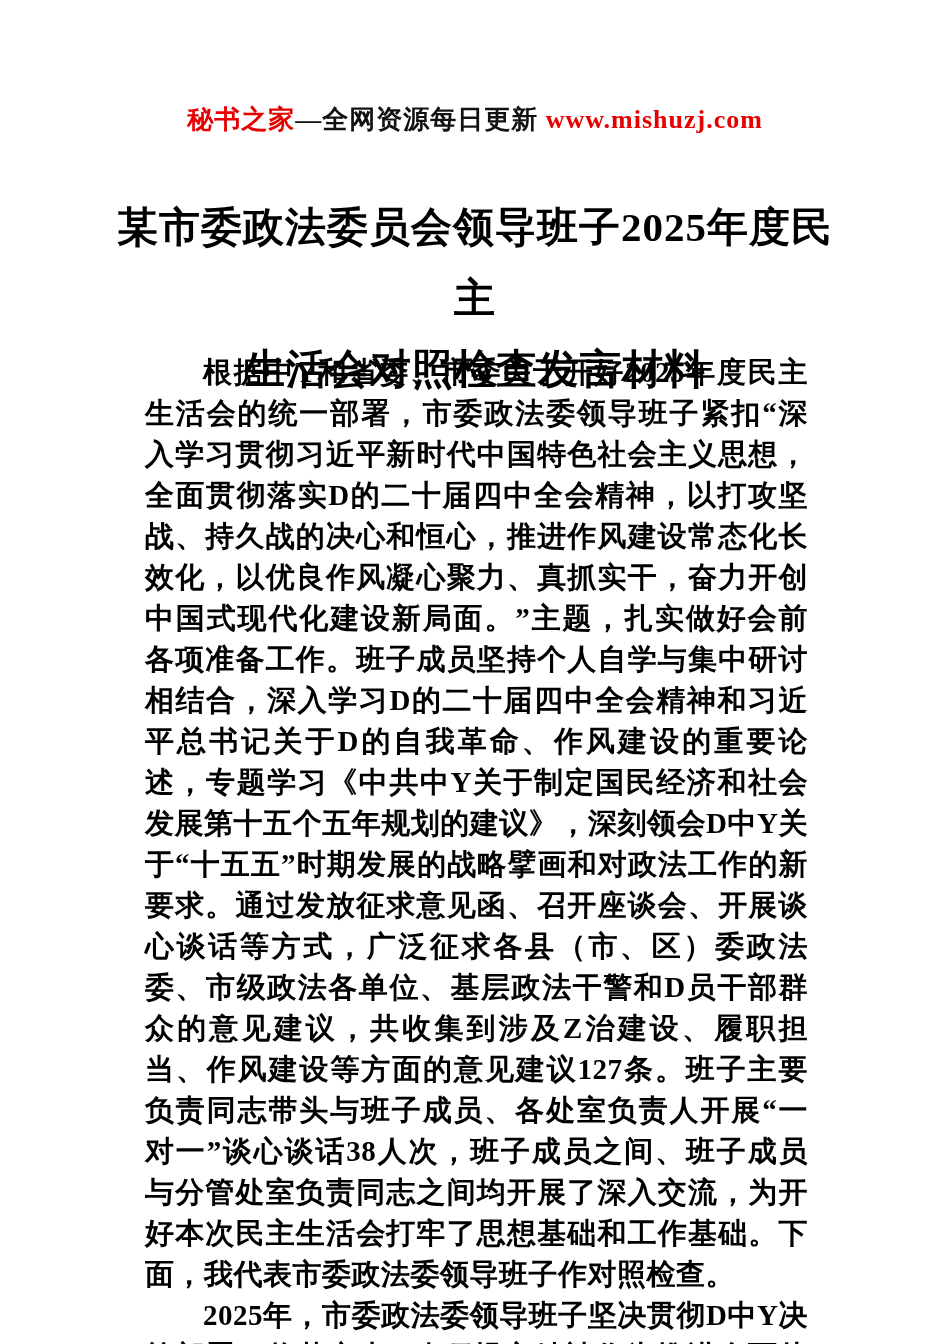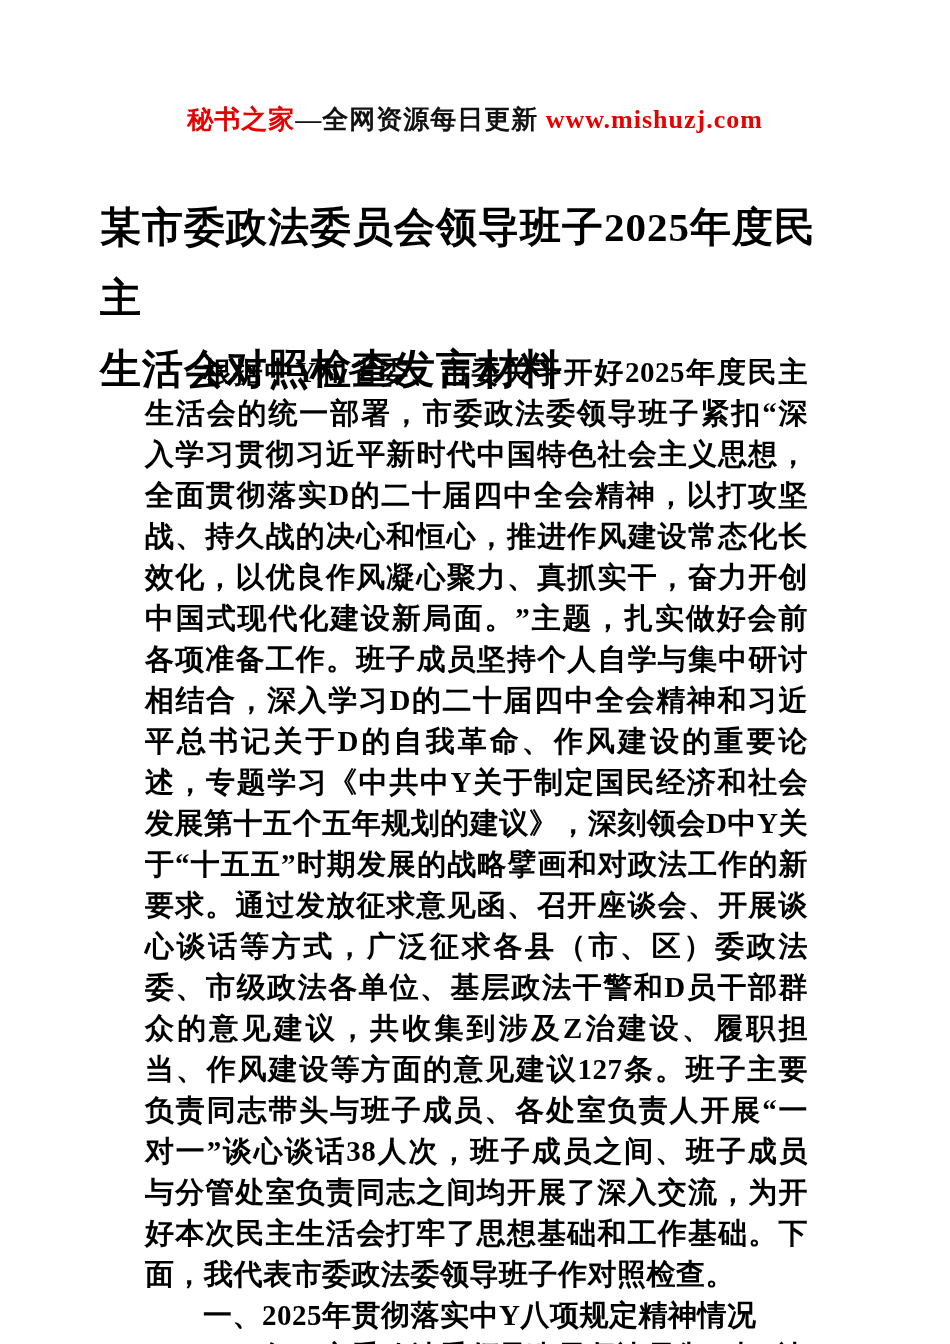--- a/index.html
+++ b/index.html
@@ -27,20 +27,21 @@
   }
   .site-name { color: #e60000; }
   .site-sep { color: #111111; }
   .site-tagline { color: #111111; }
   .site-url { color: #e60000; text-decoration: none; cursor: pointer; }
   .doc-title {
     position: absolute;
     top: 176px;
     left: 100px;
     right: 100px;
+    text-align: center;
     font-size: 41px;
     font-weight: bold;
     line-height: 71px;
     letter-spacing: 1px;
   }
   .doc-title .title-line { display: block; }
   .doc-body {
     position: absolute;
     top: 336px;
     left: 145px;
@@ -65,17 +66,16 @@
     <span class="site-name">秘书之家</span><span class="site-sep">—</span><span class="site-tagline">全网资源每日更新 </span><span class="site-url">www.mishuzj.com</span>
   </div>
 
   <h1 class="doc-title">
     <span class="title-line">某市委政法委员会领导班子2025年度民主</span>
     <span class="title-line">生活会对照检查发言材料</span>
   </h1>
 
   <div class="doc-body">
     <p>根据中Y和省委、市委关于开好2025年度民主生活会的统一部署，市委政法委领导班子紧扣“深入学习贯彻习近平新时代中国特色社会主义思想，全面贯彻落实D的二十届四中全会精神，以打攻坚战、持久战的决心和恒心，推进作风建设常态化长效化，以优良作风凝心聚力、真抓实干，奋力开创中国式现代化建设新局面。”主题，扎实做好会前各项准备工作。班子成员坚持个人自学与集中研讨相结合，深入学习D的二十届四中全会精神和习近平总书记关于D的自我革命、作风建设的重要论述，专题学习《中共中Y关于制定国民经济和社会发展第十五个五年规划的建议》，深刻领会D中Y关于“十五五”时期发展的战略擘画和对政法工作的新要求。通过发放征求意见函、召开座谈会、开展谈心谈话等方式，广泛征求各县（市、区）委政法委、市级政法各单位、基层政法干警和D员干部群众的意见建议，共收集到涉及Z治建设、履职担当、作风建设等方面的意见建议127条。班子主要负责同志带头与班子成员、各处室负责人开展“一对一”谈心谈话38人次，班子成员之间、班子成员与分管处室负责同志之间均开展了深入交流，为开好本次民主生活会打牢了思想基础和工作基础。下面，我代表市委政法委领导班子作对照检查。</p>
-    <p>一、2025年贯彻落实中Y八项规定精神情况</p>
     <p>2025年，市委政法委领导班子坚决贯彻D中Y决策部署，将落实中Y八项规定精神作为推进全面从严治D、深化政法队伍自我革命的重要抓手，严格按照“学、查、改</p>
   </div>
 
 </div>
 
 </body></html>

